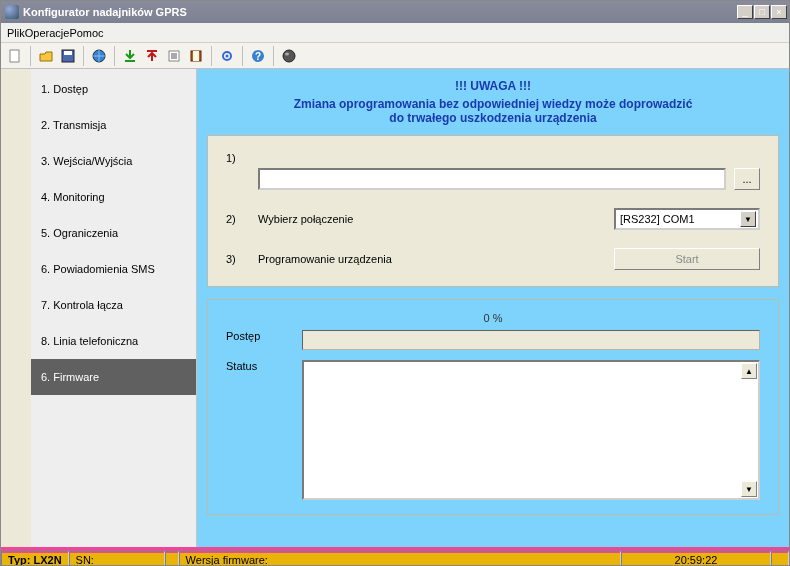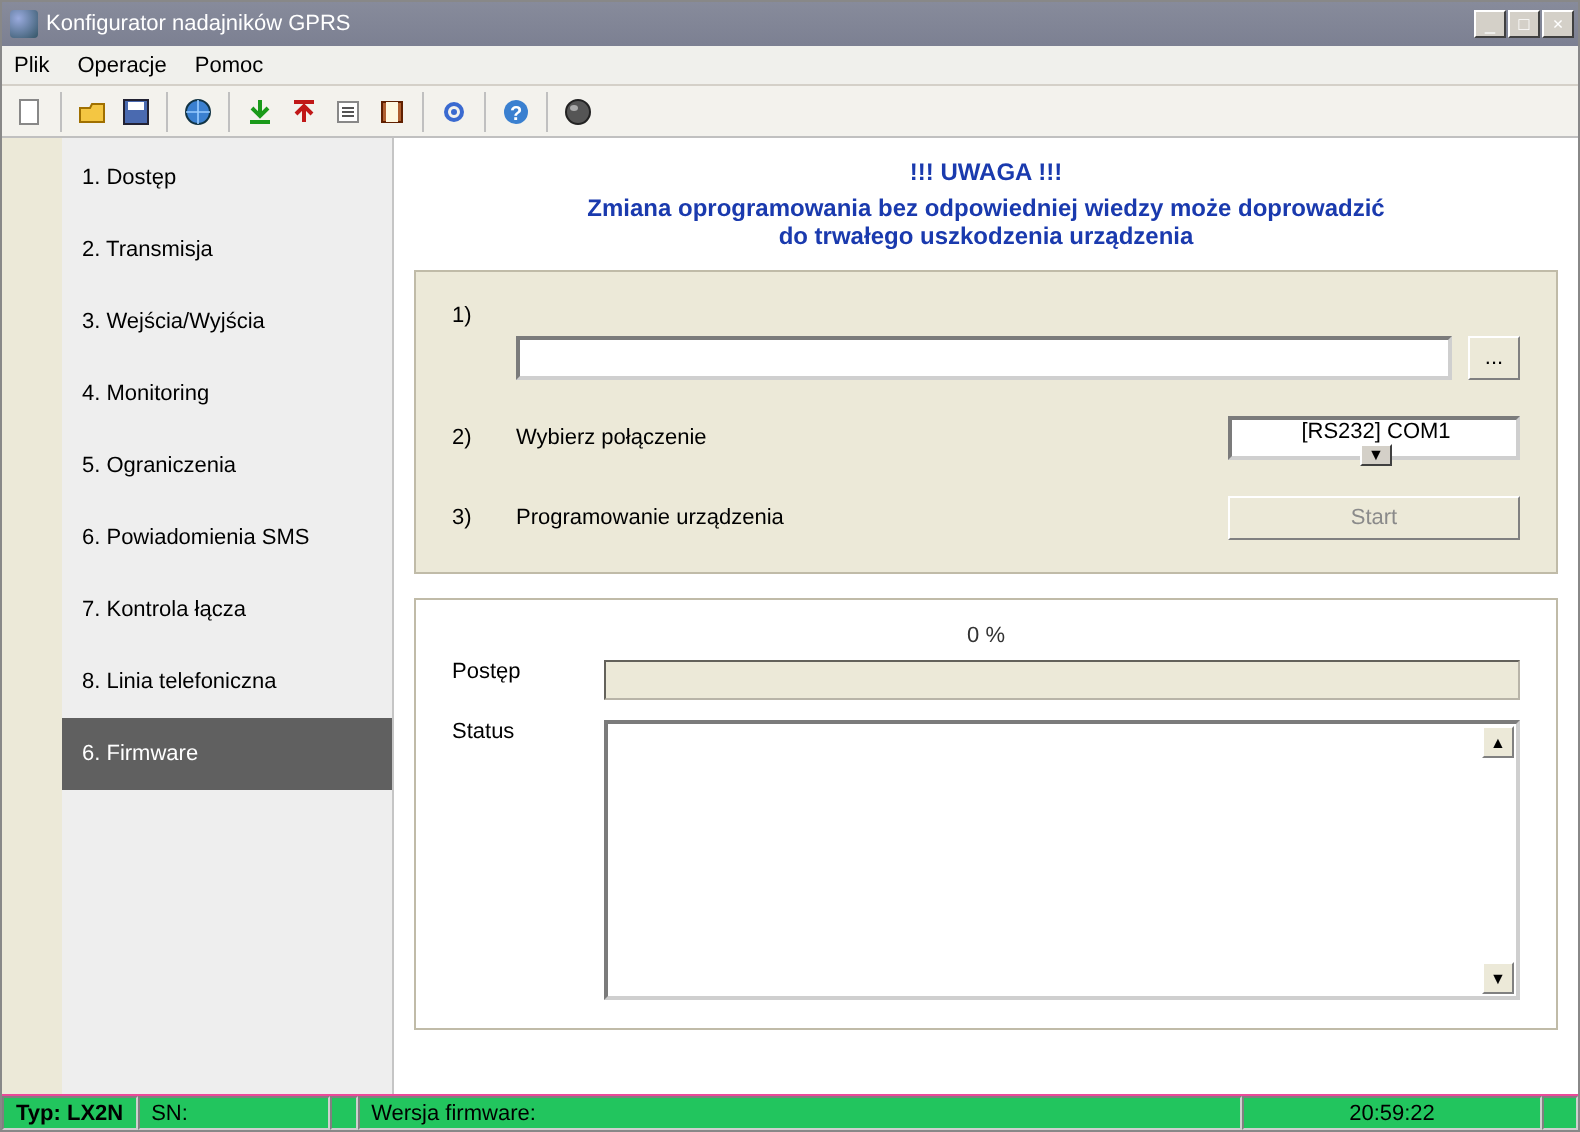--- a/index.html
+++ b/index.html
@@ -22,40 +22,39 @@
     padding: 0 2px 0 4px;
   }
   .titlebar .app-icon {
     width: 14px; height: 14px;
     margin-right: 4px;
     background: radial-gradient(circle at 30% 30%, #9ad, #356);
     border-radius: 2px;
   }
   .titlebar .title {
     flex: 1;
-    font-weight: normal;
+    font-weight: bold;
     font-size: 11px;
   }
   .winbtns { display:flex; gap:0; }
   .winbtn {
     width: 16px; height: 14px;
     background: #d4d0c8;
     border: 1px solid #fff;
     border-right-color:#404040; border-bottom-color:#404040;
     margin-left: 1px;
     display:flex; align-items:center; justify-content:center;
     font-size: 9px; font-family: Arial;
   }
   .menubar {
     background:#f0f0ec;
     height:20px;
     display:flex;
     align-items:center;
     padding: 4px 6px;
-    gap: 14px;
     border-bottom:1px solid #d4d0c8;
   }
   .toolbar {
     height:26px;
     background:#f3f2ed;
     border-bottom:1px solid #c0c0c0;
     display:flex;
     align-items:center;
     padding: 0 4px;
     gap:2px;
@@ -78,21 +77,21 @@
     color:#000;
     cursor:default;
   }
   .sb-item.active {
     background:#606060;
     color:#fff;
   }
   .main {
     flex:1;
     padding: 10px 10px 8px 10px;
-    background:#ffffff;
+    background:#7dd3fc;
   }
   .warn {
     text-align:center;
     color:#1a3aae;
     font-weight:bold;
     font-size:12px;
     margin-bottom:10px;
   }
   .warn .big { display:block; margin-bottom:4px; }
   .warn .ln { display:block; }
@@ -125,21 +124,20 @@
     display:flex; align-items:center; justify-content:center;
   }
   .browse-btn { width:26px; }
   .start-btn { width:146px; color:#8a8a8a; }
   .combo {
     width:146px; height:22px;
     background:#fff;
     border:2px inset #cfcfcf;
     display:flex; align-items:center;
     padding:0 2px 0 4px;
-    flex-direction:column;
   }
   .combo .arrow {
     width:16px; height:16px;
     background:#d4d0c8;
     border:1px solid #fff;
     border-right-color:#404040; border-bottom-color:#404040;
     display:flex; align-items:center; justify-content:center;
     font-size:8px;
   }
   .progress-box {
@@ -169,24 +167,24 @@
   .sbtn {
     position:absolute; right:1px;
     width:16px; height:16px;
     background:#ece9d8;
     border:1px solid #fff;
     border-right-color:#808080; border-bottom-color:#808080;
     font-size:8px; display:flex; align-items:center; justify-content:center;
   }
   .statusbar {
     height:19px;
-    background:#22c55e;
-    border-top:1px solid #ec4899;
-    display:flex;
-    align-items:flex-start;
+    background:#eab308;
+    border-top:6px solid #ec4899;
+    display:flex;
+    align-items:center;
     font-size:11px;
   }
   .statusbar .cell {
     padding:2px 6px;
     border:1px solid #cfcfcf;
     border-top-color:#808080; border-left-color:#808080;
     height:17px;
     display:flex; align-items:center;
     white-space:nowrap;
   }

